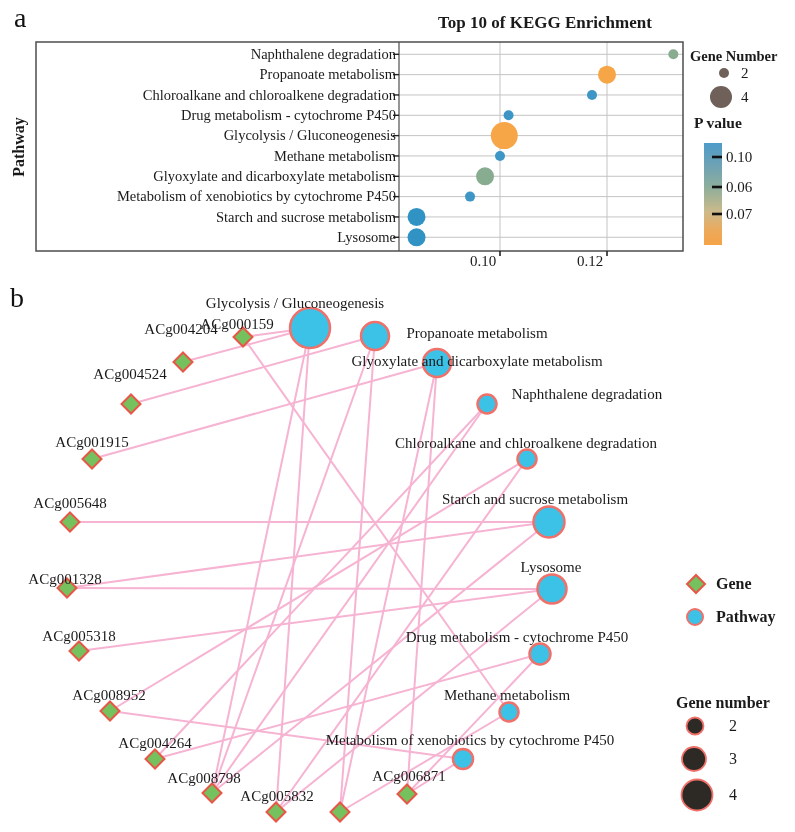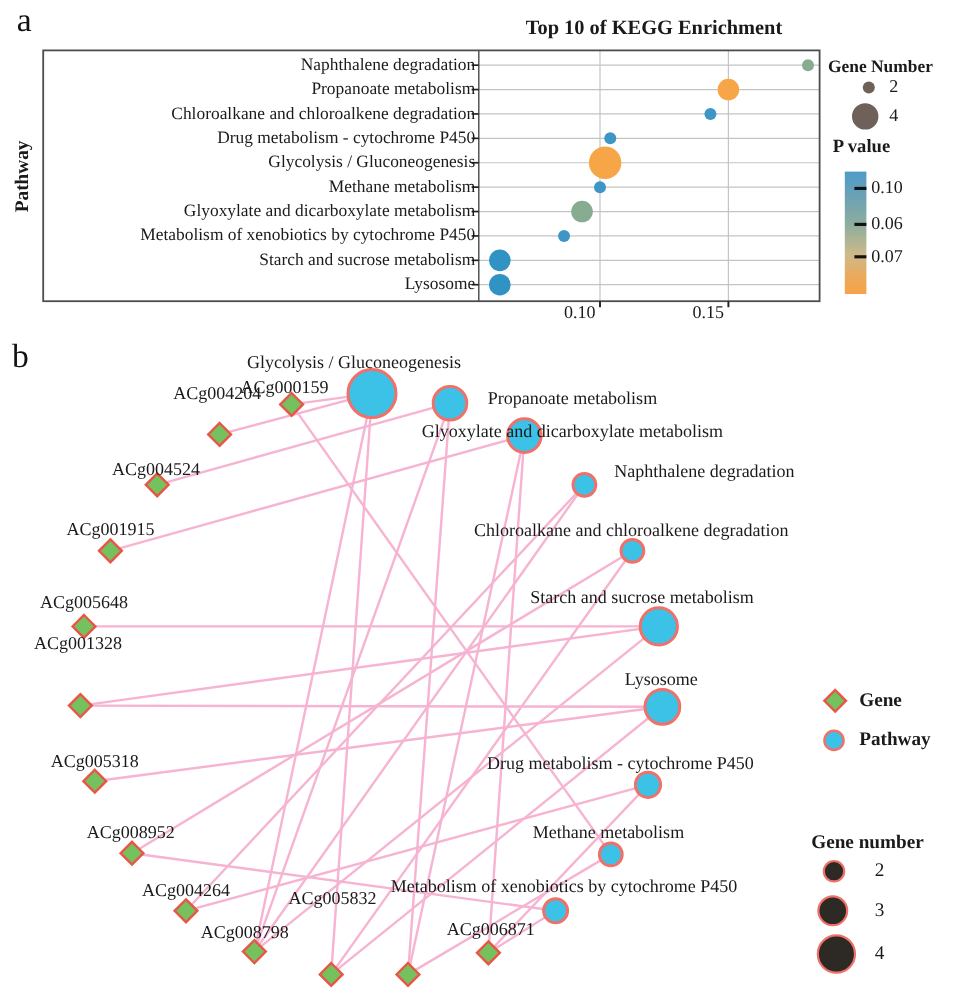--- a/index.html
+++ b/index.html
@@ -148,47 +148,47 @@
   <div class="abs row-label" style="top:87px;">Chloroalkane and chloroalkene degradation</div>
   <div class="abs row-label" style="top:107px;">Drug metabolism - cytochrome P450</div>
   <div class="abs row-label" style="top:127px;">Glycolysis / Gluconeogenesis</div>
   <div class="abs row-label" style="top:148px;">Methane metabolism</div>
   <div class="abs row-label" style="top:168px;">Glyoxylate and dicarboxylate metabolism</div>
   <div class="abs row-label" style="top:188px;">Metabolism of xenobiotics by cytochrome P450</div>
   <div class="abs row-label" style="top:209px;">Starch and sucrose metabolism</div>
   <div class="abs row-label" style="top:229px;">Lysosome</div>
 
   <div class="abs tick-label" style="left:470px;top:253px;">0.10</div>
-  <div class="abs tick-label" style="left:577px;top:253px;">0.15</div>
+  <div class="abs tick-label" style="left:577px;top:253px;">0.12</div>
 
   <div class="abs leg-title" style="left:690px;top:48px;">Gene Number</div>
   <div class="abs leg-val" style="left:741px;top:65px;">2</div>
   <div class="abs leg-val" style="left:741px;top:89px;">4</div>
   <div class="abs leg-title" style="left:694px;top:114px;font-size:15.5px;">P value</div>
   <div class="abs leg-val" style="left:726px;top:149px;">0.10</div>
   <div class="abs leg-val" style="left:726px;top:179px;">0.06</div>
   <div class="abs leg-val" style="left:726px;top:206px;">0.07</div>
 
   <div class="abs leg-title-b" style="left:716px;top:575px;text-align:right;">Gene</div>
   <div class="abs leg-title-b" style="left:716px;top:608px;">Pathway</div>
   <div class="abs leg-title-b" style="left:676px;top:694px;">Gene number</div>
   <div class="abs leg-val-b" style="left:729px;top:717px;">2</div>
   <div class="abs leg-val-b" style="left:729px;top:750px;">3</div>
   <div class="abs leg-val-b" style="left:729px;top:786px;">4</div>
 <div class="net-label" style="left: 237px; top: 324px;">ACg000159</div>
     <div class="net-label" style="left: 181px; top: 329px;">ACg004204</div>
-    <div class="net-label" style="left: 130px; top: 392px;">ACg004524</div>
+    <div class="net-label" style="left: 130px; top: 374px;">ACg004524</div>
     <div class="net-label" style="left: 92px; top: 442px;">ACg001915</div>
     <div class="net-label" style="left: 70px; top: 503px;">ACg005648</div>
-    <div class="net-label" style="left: 65px; top: 537px;">ACg001328</div>
+    <div class="net-label" style="left: 65px; top: 579px;">ACg001328</div>
     <div class="net-label" style="left: 79px; top: 636px;">ACg005318</div>
     <div class="net-label" style="left: 109px; top: 695px;">ACg008952</div>
     <div class="net-label" style="left: 155px; top: 743px;">ACg004264</div>
     <div class="net-label" style="left: 204px; top: 778px;">ACg008798</div>
-    <div class="net-label" style="left: 277px; top: 750px;">ACg005832</div>
+    <div class="net-label" style="left: 277px; top: 796px;">ACg005832</div>
     <div class="net-label" style="left: 355px; top: 813px; margin-top: 36px;">ACg008931</div>
     <div class="net-label" style="left: 409px; top: 776px;">ACg006871</div>
     <div class="net-label" style="left: 295px; top: 303px;">Glycolysis / Gluconeogenesis</div>
     <div class="net-label" style="left: 477px; top: 333px;">Propanoate metabolism</div>
     <div class="net-label" style="left: 477px; top: 361px;">Glyoxylate and dicarboxylate metabolism</div>
     <div class="net-label" style="left: 587px; top: 394px;">Naphthalene degradation</div>
     <div class="net-label" style="left: 526px; top: 443px;">Chloroalkane and chloroalkene degradation</div>
     <div class="net-label" style="left: 535px; top: 499px;">Starch and sucrose metabolism</div>
     <div class="net-label" style="left: 551px; top: 567px;">Lysosome</div>
     <div class="net-label" style="left: 517px; top: 637px;">Drug metabolism - cytochrome P450</div>

